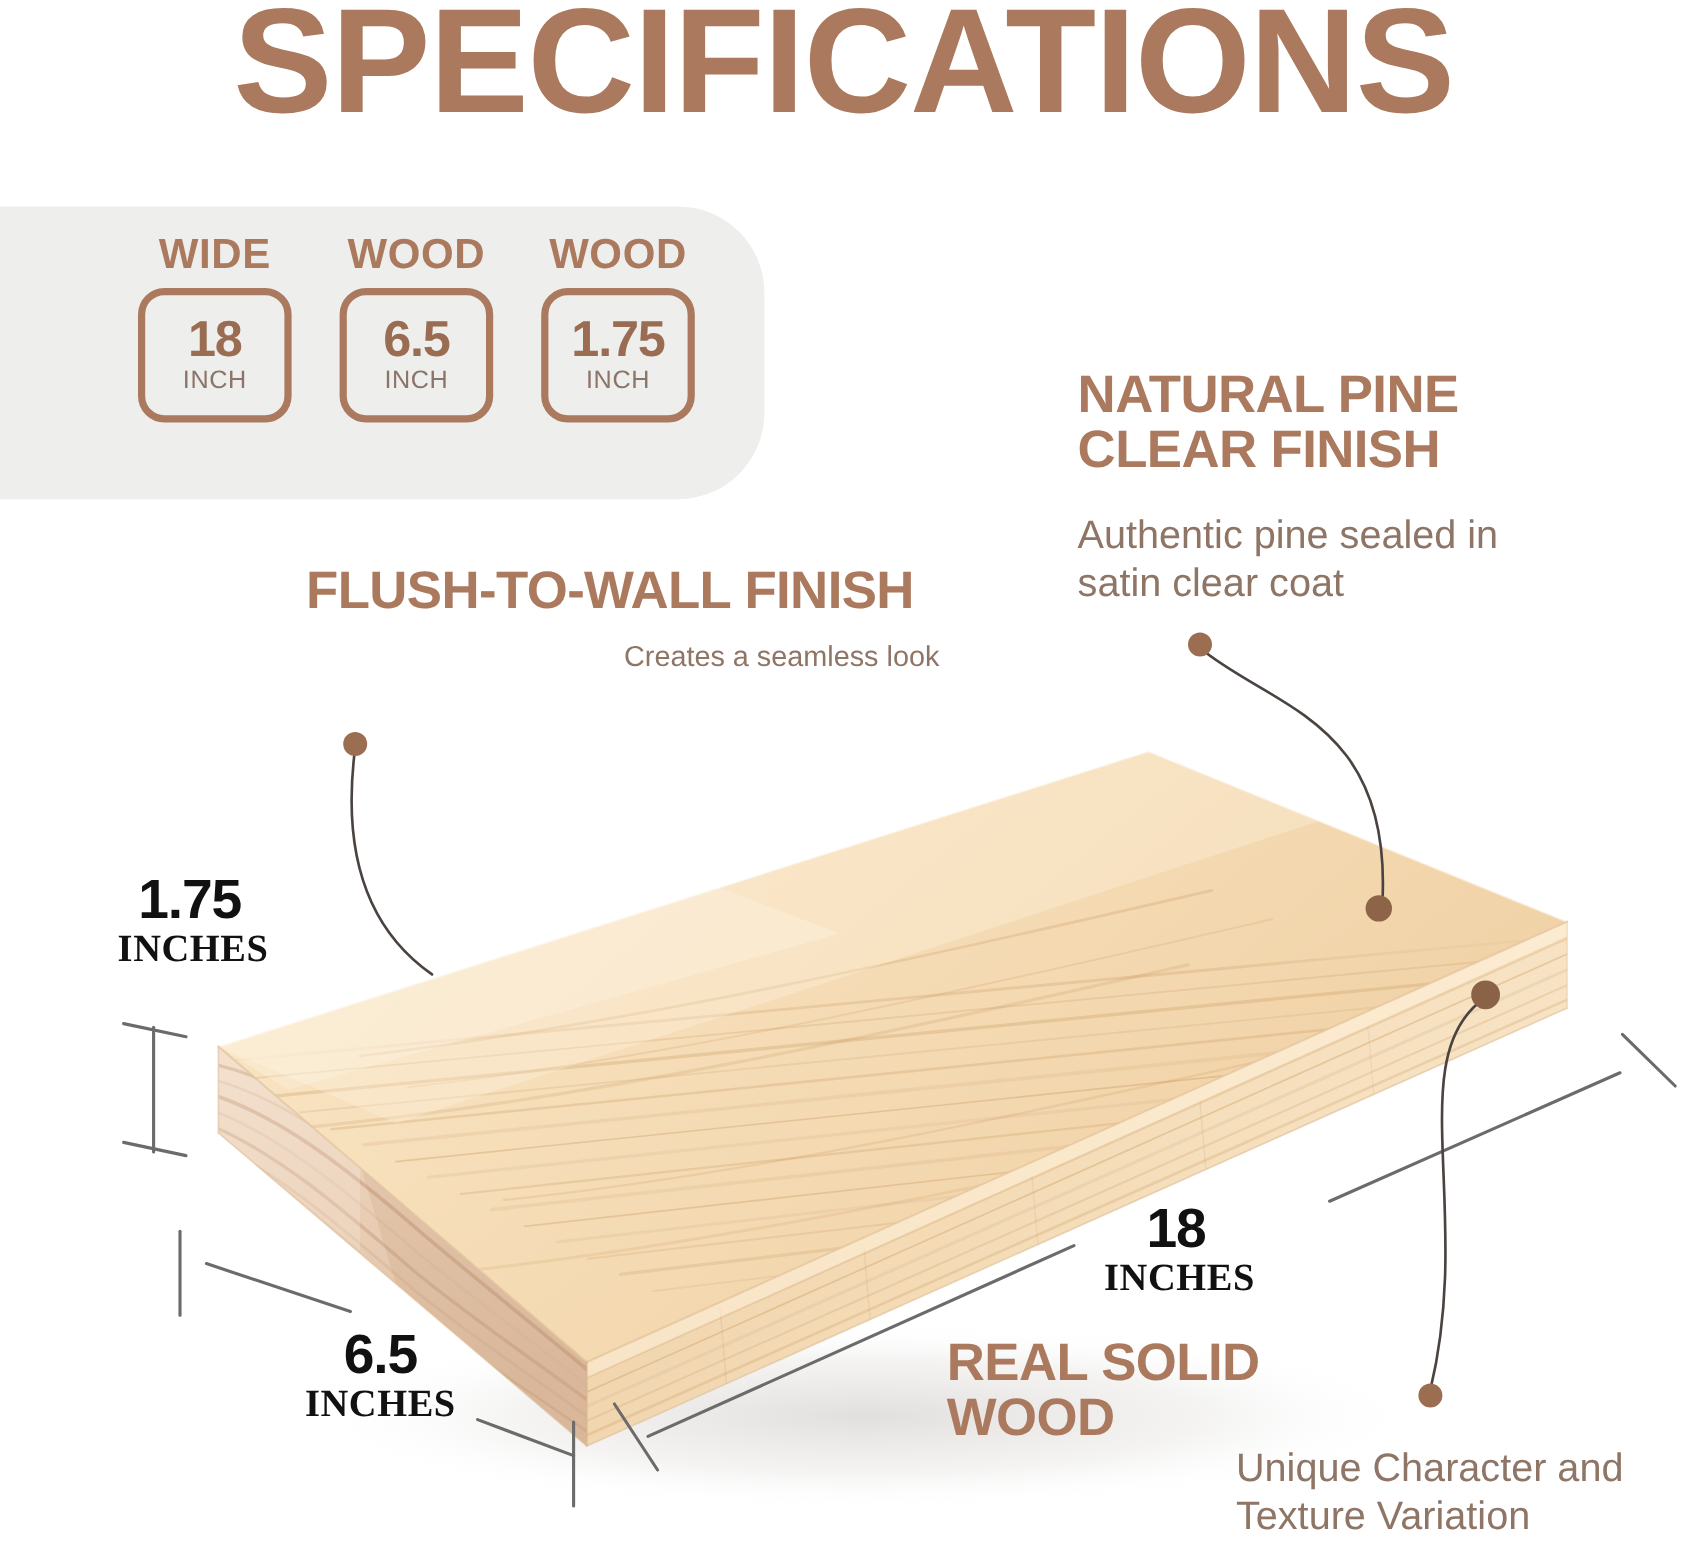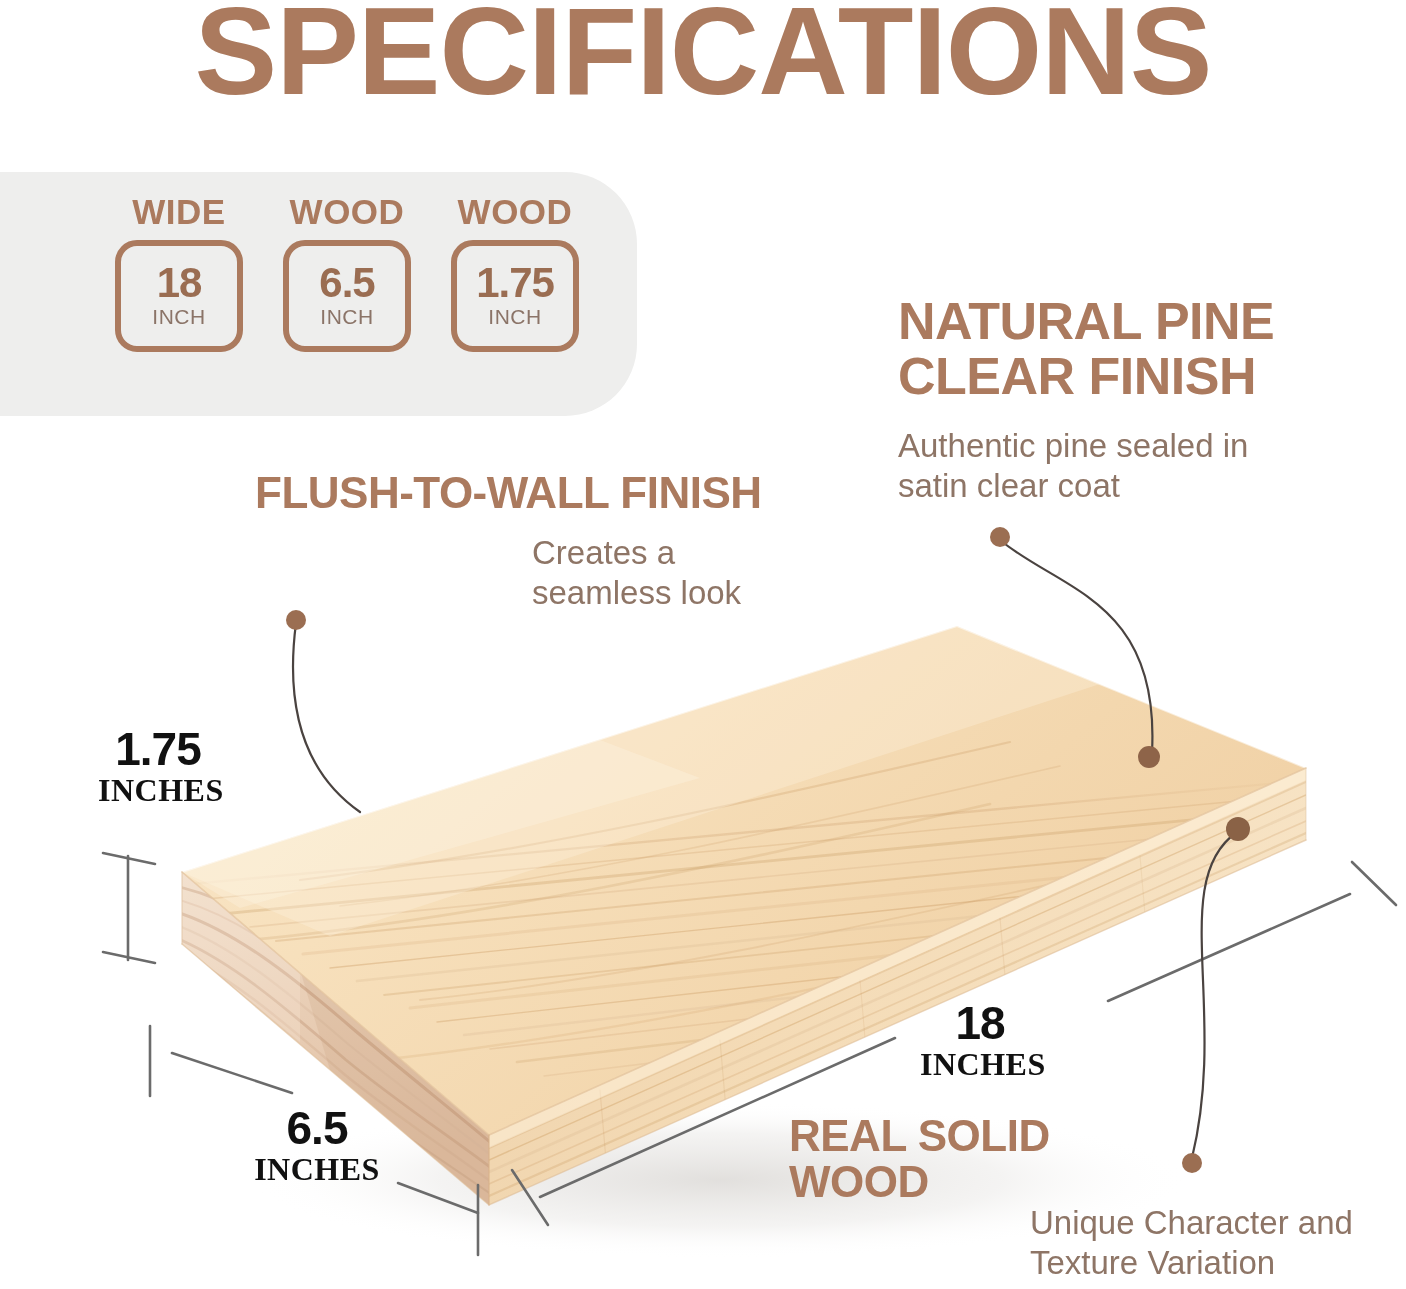--- a/index.html
+++ b/index.html
@@ -98,38 +98,38 @@
     letter-spacing: -0.5px;
   }
   .callout-sub {
     position: absolute;
     color: #8e7566;
     line-height: 1.22;
     font-weight: normal;
   }
 
   #co-pine-head {
-    left: 898px; top: 294px;
-    font-size: 52px;
+    left: 898px; top: 306px;
+    font-size: 44px;
     width: 420px;
   }
   #co-pine-sub {
     left: 898px; top: 426px;
     font-size: 33px;
     width: 400px;
   }
 
   #co-flush-head {
     left: 255px; top: 470px;
     font-size: 44px;
     width: 520px;
   }
   #co-flush-sub {
-    left: 532px; top: 533px;
-    font-size: 33px;
+    left: 520px; top: 533px;
+    font-size: 24px;
     width: 270px;
   }
 
   #co-wood-head {
     left: 789px; top: 1113px;
     font-size: 44px;
     width: 320px;
   }
   #co-wood-sub {
     left: 1030px; top: 1203px;

